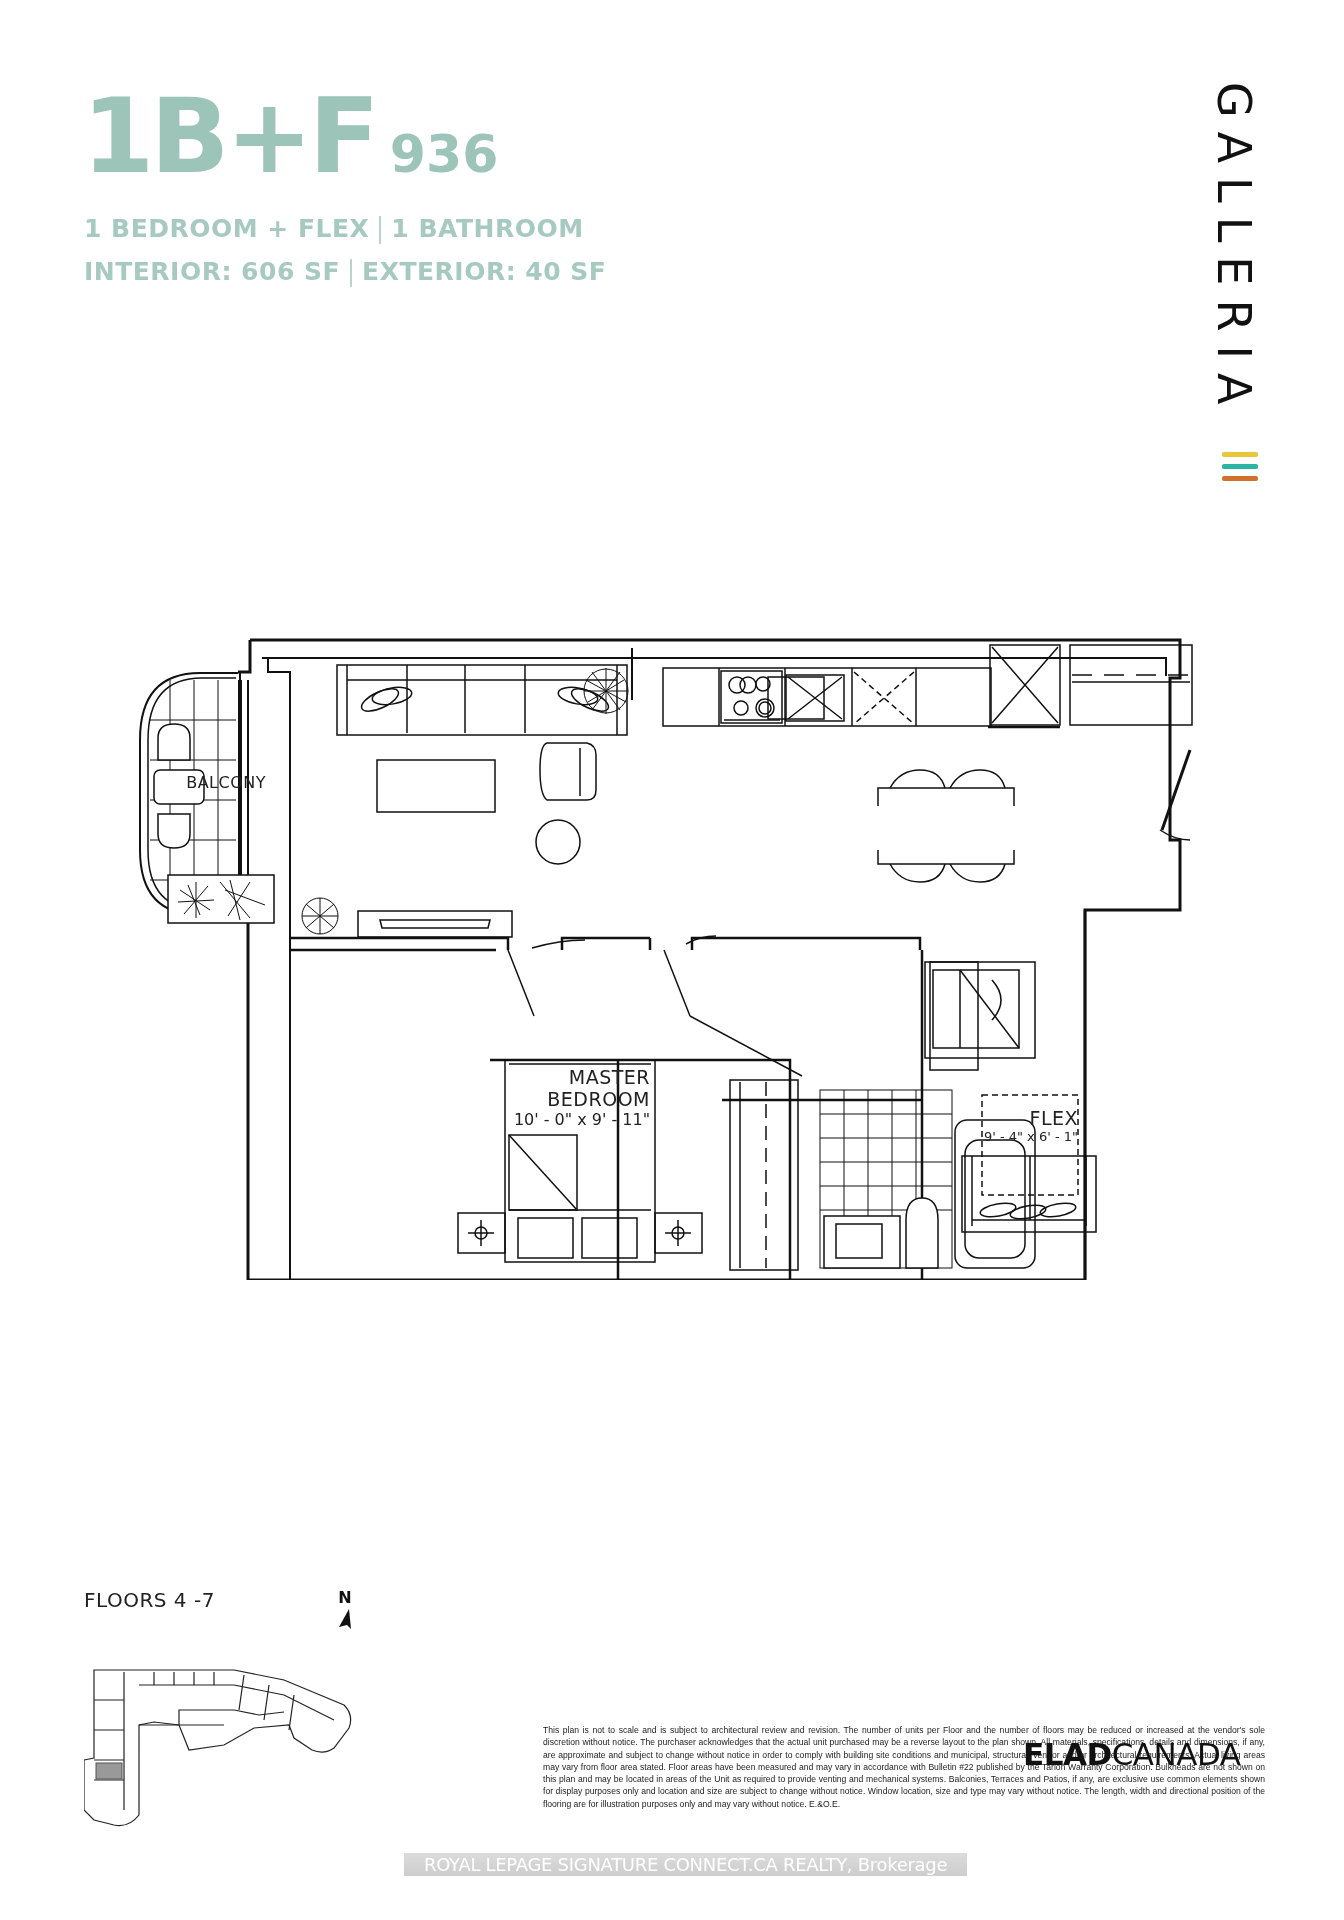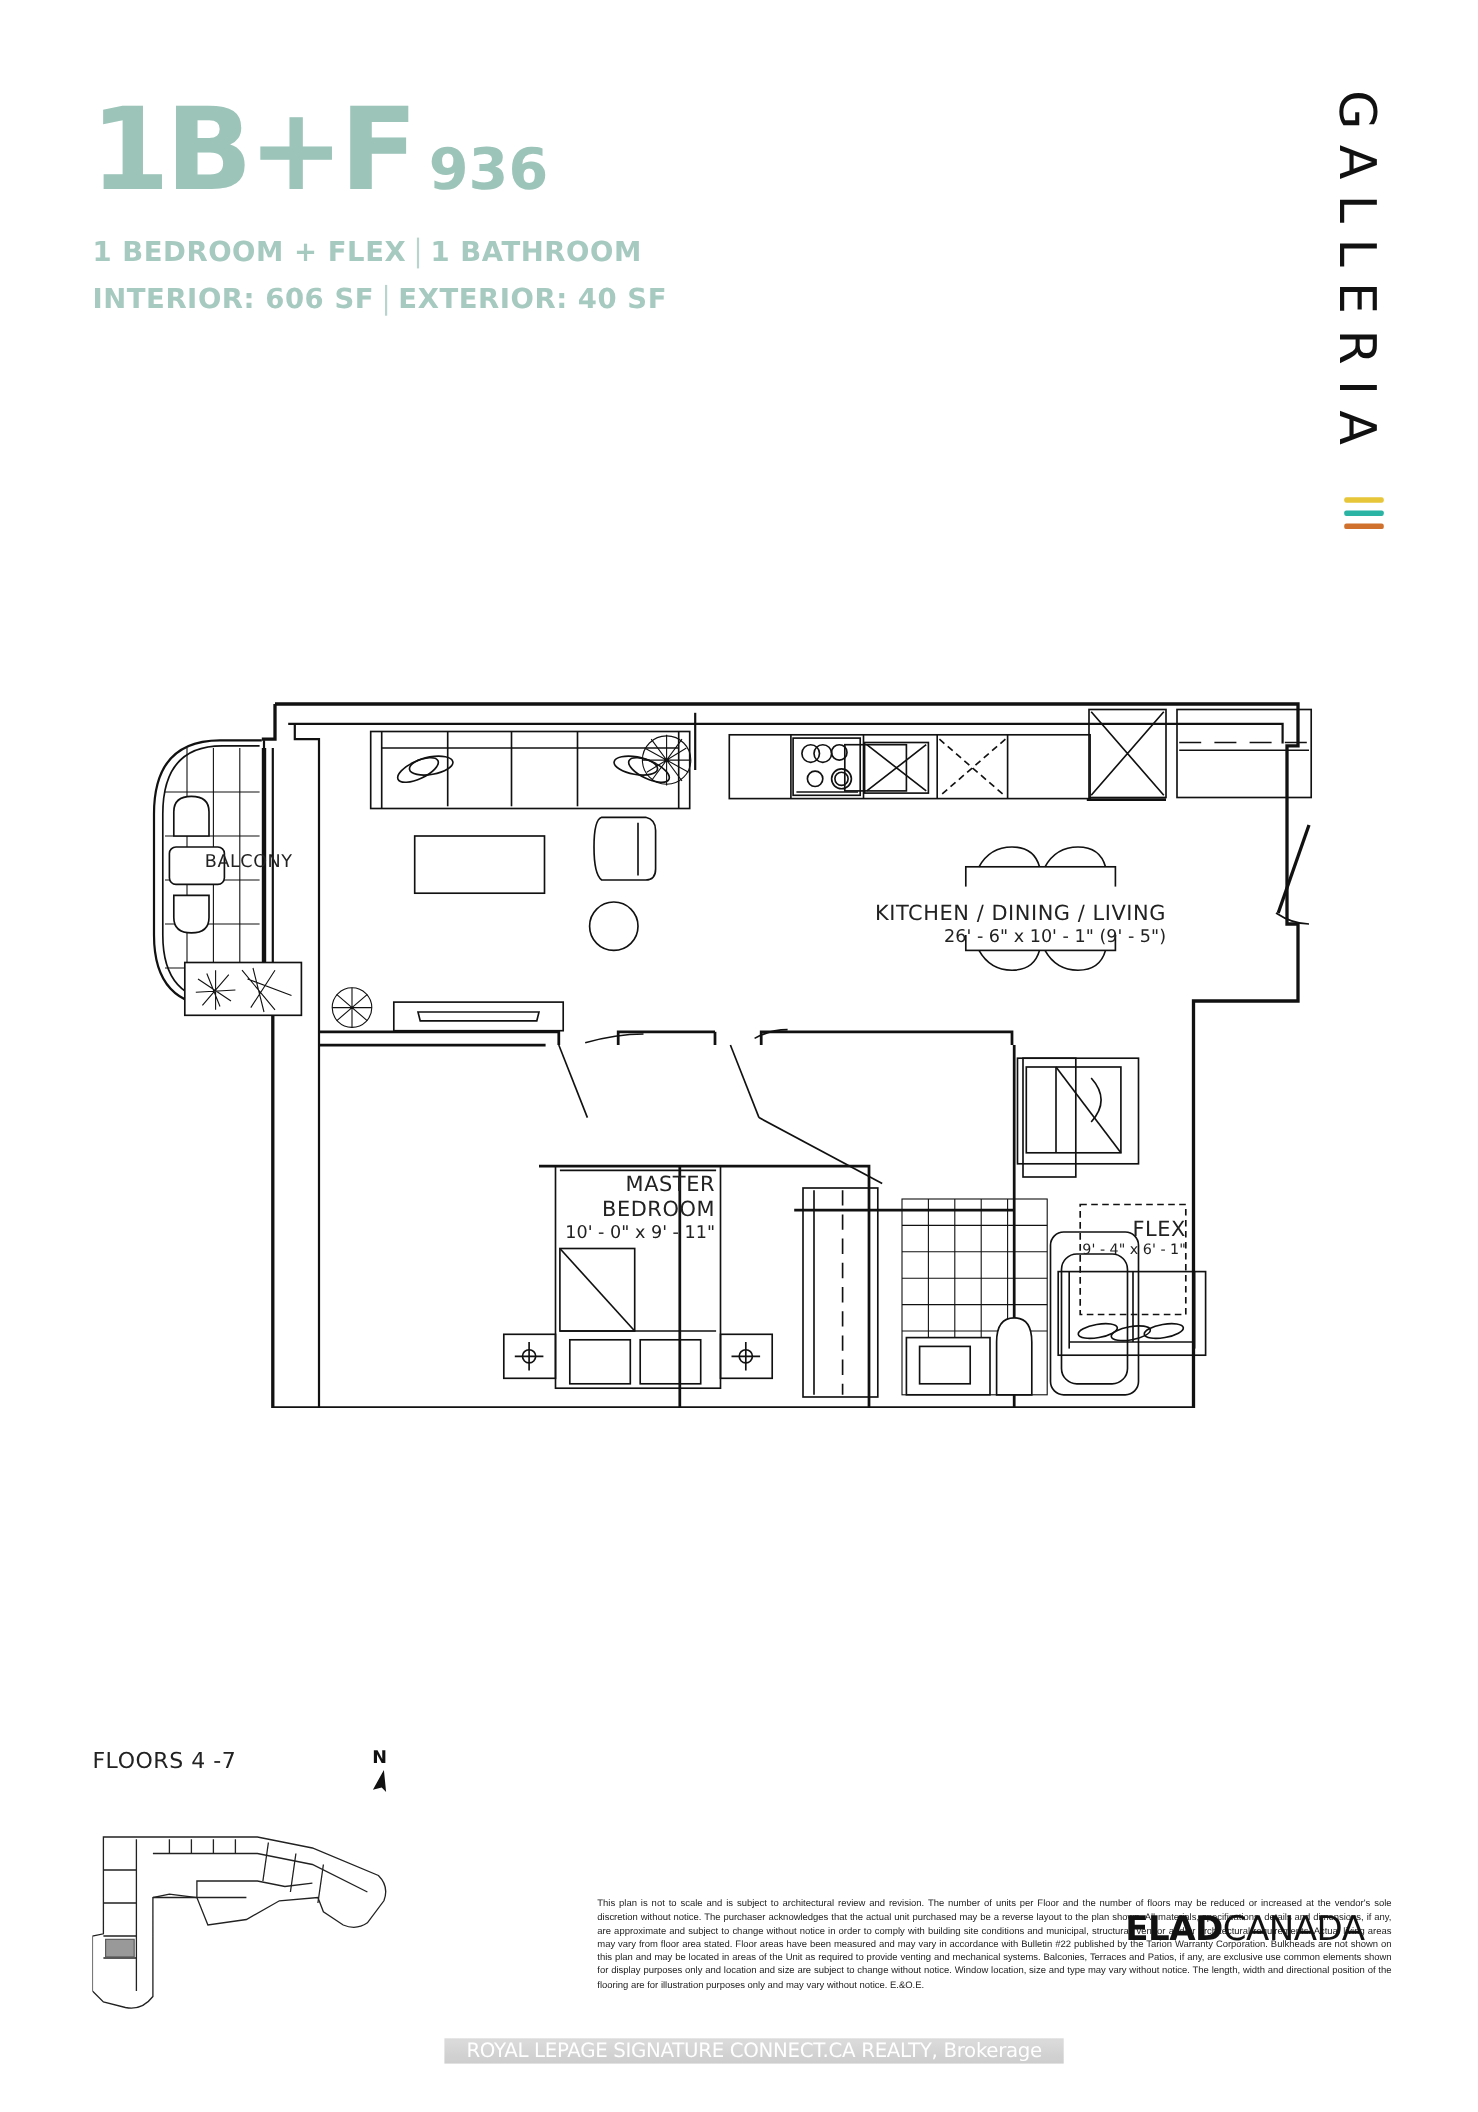--- a/index.html
+++ b/index.html
@@ -262,24 +262,20 @@
       <line x1="842" y1="600" x2="956" y2="600"></line>
       <ellipse cx="868" cy="590" rx="18" ry="6" transform="rotate(-10 868 590)"></ellipse>
       <ellipse cx="898" cy="592" rx="18" ry="6" transform="rotate(-10 898 592)"></ellipse>
       <ellipse cx="928" cy="590" rx="18" ry="6" transform="rotate(-10 928 590)"></ellipse>
     </g>
   </svg>
 
   <div class="room-label" style="left:40px; top:154px; width:96px;">
     <div class="name" style="font-size:16px;">BALCONY</div>
   </div>
-  <div class="room-label" style="left:630px; top:200px; width:300px;">
-    <div class="name">KITCHEN / DINING / LIVING</div>
-    <div class="dims">26' - 6" x 10' - 1" (9' - 5")</div>
-  </div>
   <div class="room-label" style="left:380px; top:447px; width:140px;">
     <div class="name">MASTER</div>
     <div class="name">BEDROOM</div>
     <div class="dims">10' - 0" x 9' - 11"</div>
   </div>
   <div class="room-label" style="left:852px; top:488px; width:96px;">
     <div class="name">FLEX</div>
     <div class="dims" style="font-size:13px;">9' - 4" x 6' - 1"</div>
   </div>
 </div>

